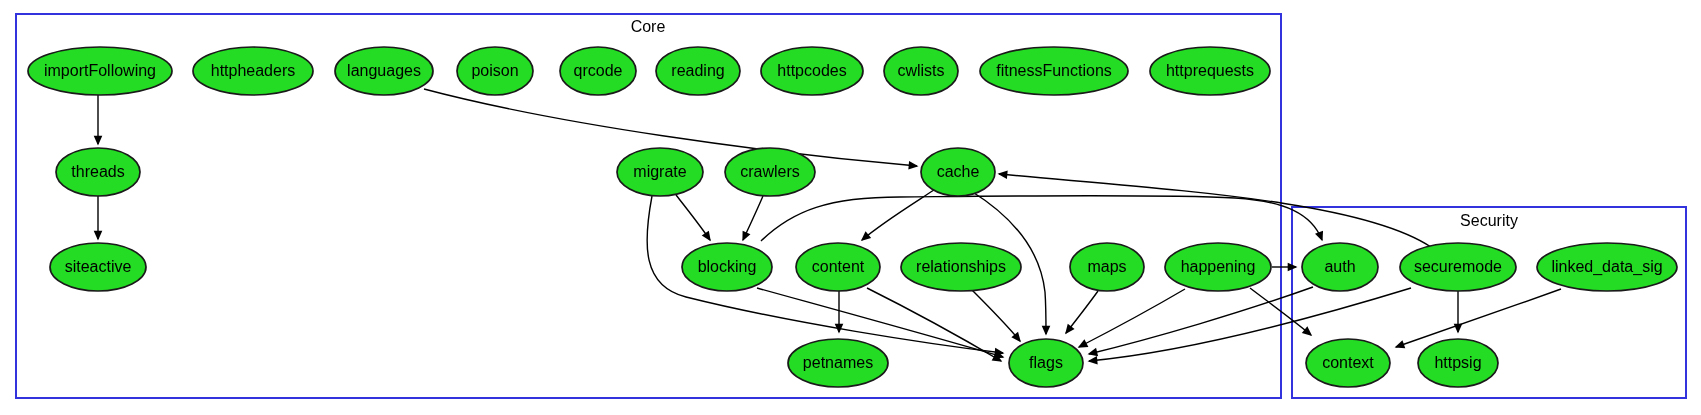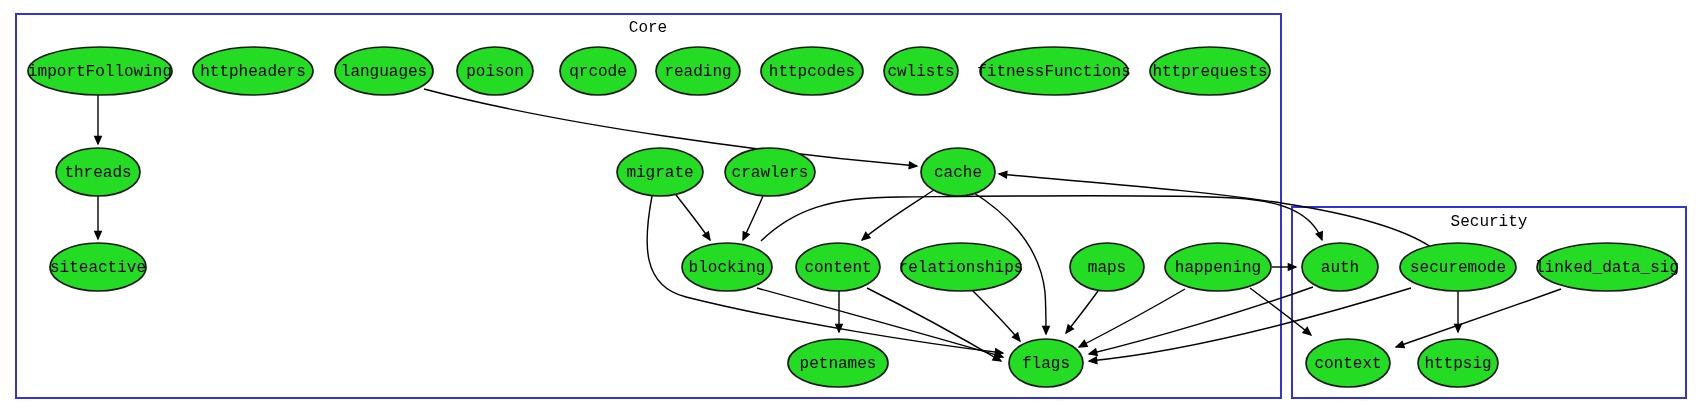--- a/index.html
+++ b/index.html
@@ -1,17 +1,17 @@
 <!DOCTYPE html>
 <html><head>
 <meta charset="utf-8">
 <style>
   html,body{margin:0;padding:0;background:#ffffff;}
   .stage{position:relative;width:1701px;height:415px;background:#ffffff;overflow:hidden;
-         font-family:Liberation Mono, monospace;}
+         font-family:Liberation Sans, sans-serif;}
   svg{display:block;}
   .cluster-box{fill:none;stroke-width:2px;}
   .cluster-label{font-size:16px;fill:#000000;text-anchor:middle;}
   .edge{fill:none;stroke-width:1.4px;}
   .node-ellipse{stroke-width:1.7px;}
   .node-label{font-size:16px;fill:#000000;text-anchor:middle;dominant-baseline:middle;}
 </style>
 </head>
 <body>
 

